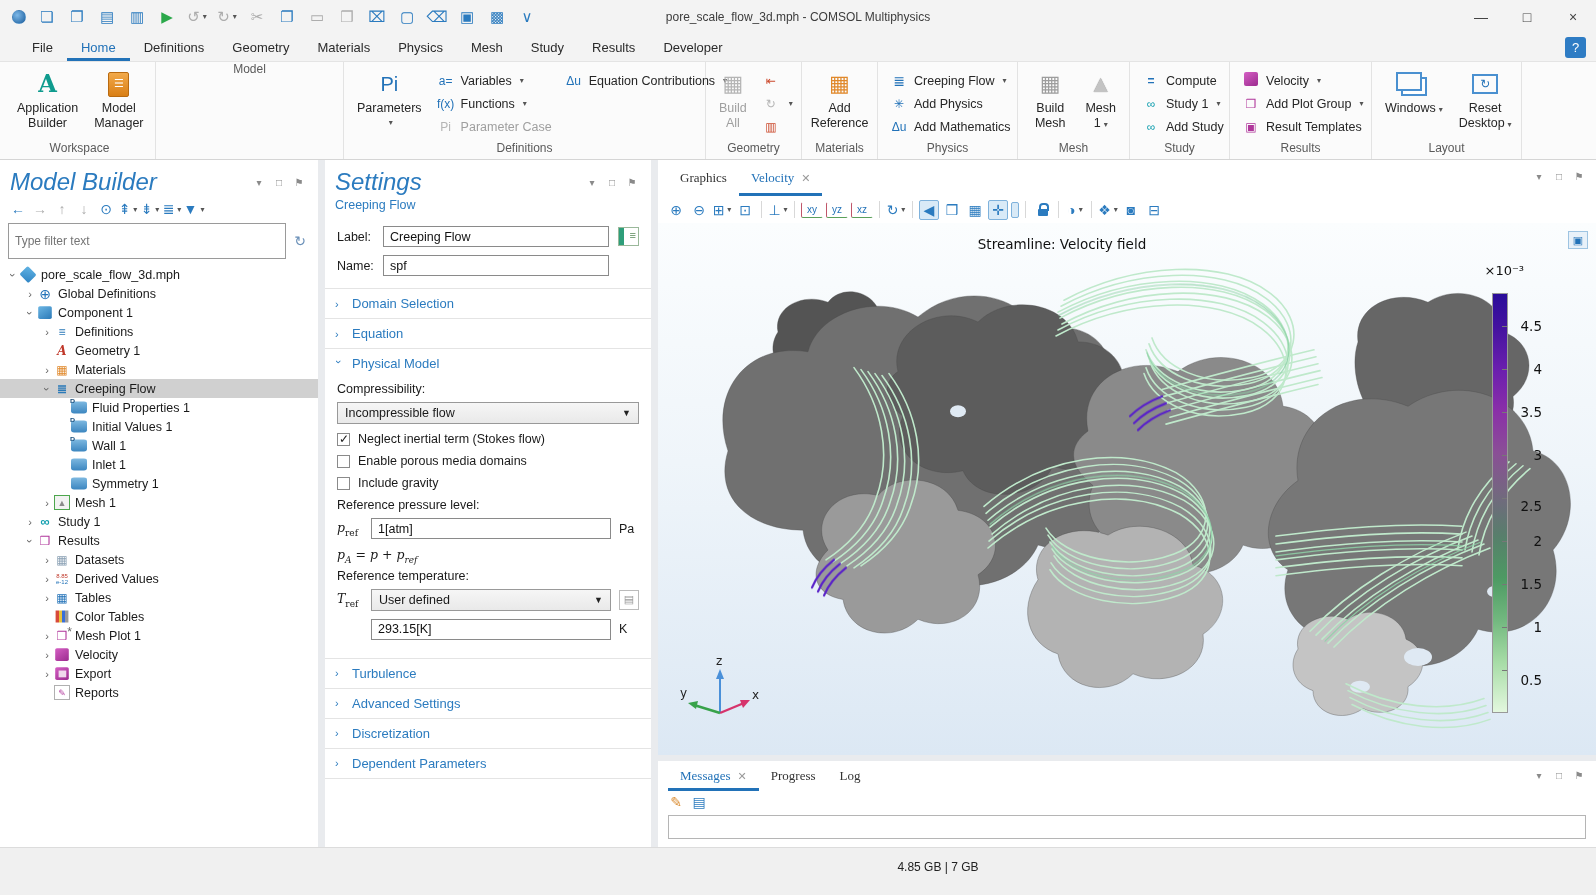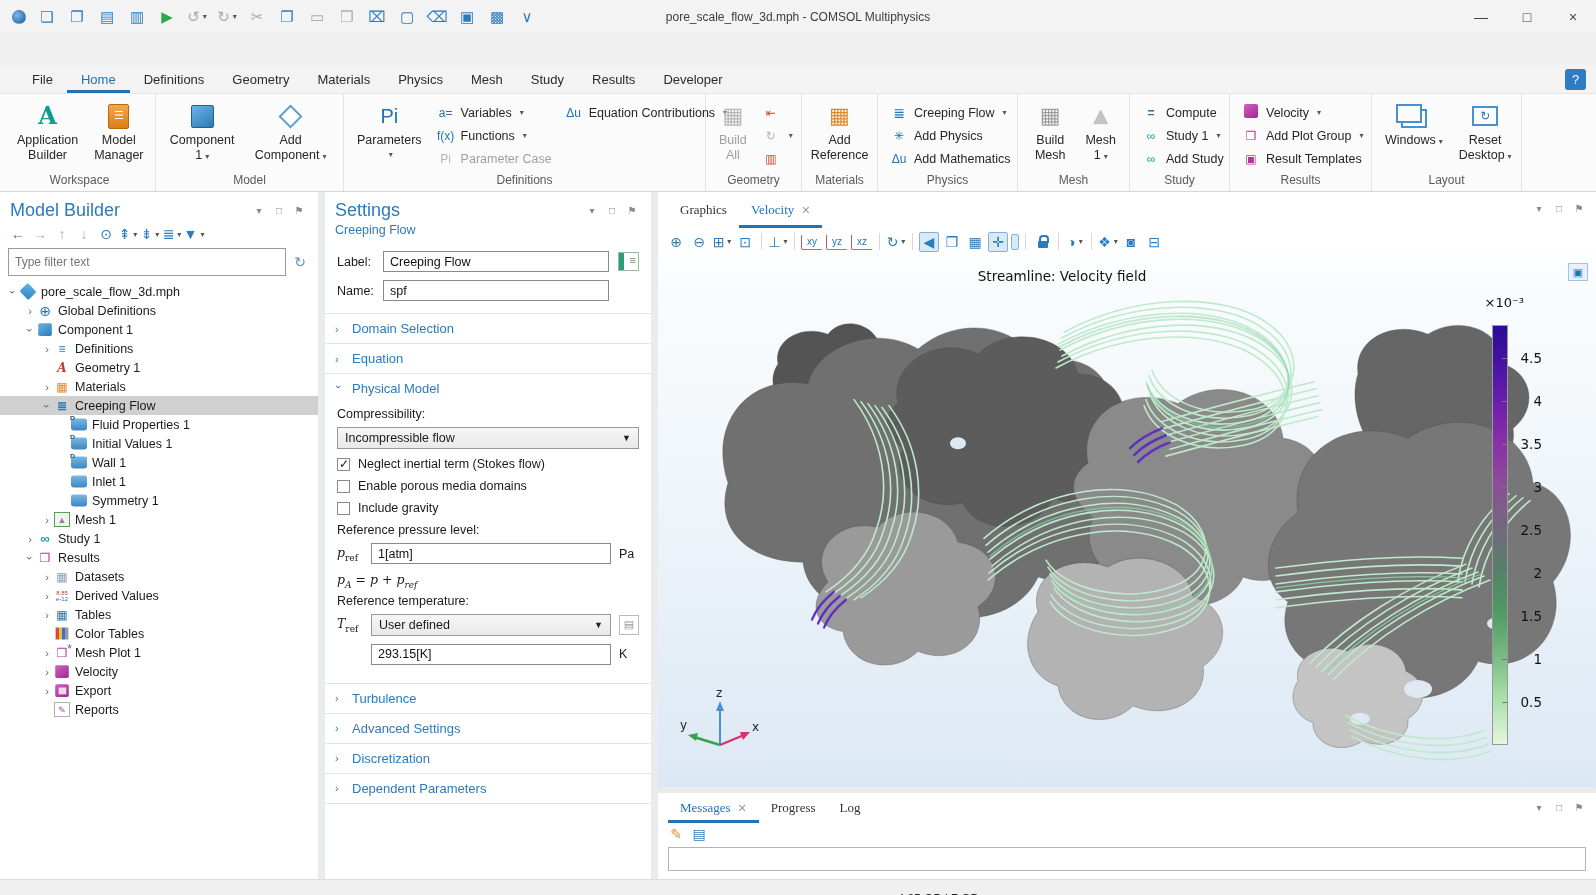--- a/index.html
+++ b/index.html
@@ -10,21 +10,21 @@
   .titlebar { height:33px; background:#f3f3f3; display:flex; align-items:center; padding-left:8px; position:relative; }
   .qat { display:flex; align-items:center; gap:4px; }
   .qat .ticon { width:26px; height:24px; font-size:15px; color:#2b7bbf; display:inline-flex; align-items:center; justify-content:center; }
   .qat .gi-comsol-logo { width:14px; height:14px; border-radius:50%; background:radial-gradient(circle at 35% 35%, #7db8e8, #1c5f9e); margin:0 4px; }
   .qat .gi-run { color:#2ba84a; }
   .win-title { position:absolute; left:0; right:0; text-align:center; font-size:12px; color:#3c3c3c; pointer-events:none; }
   .win-controls { position:absolute; right:0; top:0; display:flex; }
   .win-controls .ticon { width:46px; height:33px; font-size:14px; color:#444; border-radius:0; }
 
   
-  .tabbar { height:29px; background:#f3f3f3; display:flex; align-items:stretch; padding-left:18px; position:relative; border-bottom:1px solid #e4e4e4;margin-top:32px; }
+  .tabbar { height:29px; background:#f3f3f3; display:flex; align-items:stretch; padding-left:18px; position:relative; border-bottom:1px solid #e4e4e4; }
   .mtab { padding:0 14px; display:flex; align-items:center; font-size:13px; color:#2b2b2b; cursor:default; }
   .mtab.active { color:#2272b8; box-shadow:inset 0 -3px 0 #2272b8; }
   .help-btn { position:absolute; right:10px; top:4px; width:21px; height:21px; background:#2e7cc4; color:#fff; border-radius:3px; display:flex; align-items:center; justify-content:center; font-size:13px; }
 
   
   .ribbon { height:98px; background:#fbfbfb; border-bottom:1px solid #d5d5d5; display:flex; padding-left:4px; }
   .rgroup { border-right:1px solid #e3e3e3; display:flex; flex-direction:column; }
   .rgroup-content { flex:1; display:flex; align-items:flex-start; padding:5px 7px 0; gap:4px; }
   .rgroup-label { height:18px; font-size:12px; color:#5a5a5a; text-align:center; padding-bottom:3px; }
   .rbig { display:flex; flex-direction:column; align-items:center; gap:2px; font-size:12.5px; color:#262626; text-align:center; line-height:1.2; padding:2px 6px; }
@@ -55,33 +55,33 @@
   .ic-cube-s { width:14px; height:14px; background:linear-gradient(145deg,#d55fc4,#9c2b8f); border-radius:2px; display:inline-block; }
 
   
   .main { display:flex; height:687px; background:#e9ebee; }
   .panel { background:#fff; display:flex; flex-direction:column; }
   .panel-mb { width:318px; margin-right:7px; }
   .panel-settings { width:326px; margin-right:7px; }
   .panel-right { flex:1; display:flex; flex-direction:column; background:#e9ebee; }
 
   .phead { display:flex; align-items:center; padding:8px 10px 0; }
-  .phead-title { color:#2b7bbf; font-size:18px; }
+  .phead-title { color:#2b7bbf; font-size:24px;font-style:italic; }
   .phead-icons { margin-left:auto; display:flex; gap:2px; }
   .phead-icons .ticon { color:#8a8a8a; font-size:10px; width:18px; height:16px; }
   .psub { color:#2b7bbf; font-size:12.5px; padding:2px 10px 6px; }
 
   .ticon { display:inline-flex; align-items:center; justify-content:center; width:20px; height:20px; font-size:14px; color:#2b7bbf; border-radius:2px; border:1px solid transparent; cursor:default; }
   .ticon.st-disabled { color:#adadad; }
   .ticon.st-active { background:#d9eaf7; border-color:#7fb2dc; }
   .tb-div { width:1px; height:17px; background:#d8d8d8; margin:0 3px; flex:none; }
 
   .mb-toolbar { display:flex; align-items:center; gap:2px; padding:3px 8px 1px; }
   .mb-filter { margin:3px 8px 4px; display:flex; align-items:center; gap:4px; }
-  .mb-filter input { flex:1; height:28px; border:1px solid #9a9a9a; font:12px "Liberation Sans",sans-serif; padding:0 6px; color:#333; }
+  .mb-filter input { flex:1; height:36px; border:1px solid #9a9a9a; font:12px "Liberation Sans",sans-serif; padding:0 6px; color:#333; }
   .gi-refresh-filter { color:#6a90b8; }
 
   .tree { flex:1; overflow:hidden; padding-top:2px; }
   .trow { display:flex; align-items:center; height:19px; white-space:nowrap; }
   .trow.sel { background:#d0d0d0; }
   .exp { width:14px; flex:none; color:#666; font-size:11px; text-align:center; }
   .exp.open { transform:rotate(90deg); }
   .exp.none { visibility:hidden; }
   .tico { width:16px; height:15px; margin-right:5px; flex:none; display:inline-flex; align-items:center; justify-content:center; font-size:12px; position:relative; }
   .tico-mph { background:linear-gradient(145deg,#62b4e4,#2e84c4); transform:rotate(45deg) scale(.78); border-radius:2px; }
@@ -222,34 +222,20 @@
         <div class="ricbox">
             <span class="ric-modelmanager">☰</span>
           </div>
         <span>Model Manager</span>
       </div>
     </div>
     <div class="rgroup-label">Workspace</div>
   </div>
 
   <div class="rgroup" style="width:188px">
-    <div class="rgroup-content" style="justify-content:space-around;width:100%">
-      <div class="rbig">
-        <div class="ricbox">
-            <span class="ric-component"></span>
-          </div>
-        <span><span>Component 1</span><span class="caret">▾</span></span>
-      </div>
-      <div class="rbig">
-        <div class="ricbox">
-            <span class="ric-addcomponent"></span>
-          </div>
-        <span><span>Add Component</span><span class="caret">▾</span></span>
-      </div>
-    </div>
     <div class="rgroup-label">Model</div>
   </div>
 
   <div class="rgroup" style="width:362px">
     <div class="rgroup-content">
       <div class="rbig">
         <div class="ricbox">
             <span class="ric-parameters">Pi</span>
           </div>
         <span><span>Parameters</span></span>
@@ -818,25 +804,25 @@
         </svg>
 
         <div class="plot-title">Streamline: Velocity field</div>
         <div class="cbar"></div>
         <div class="cbar-mult">×10⁻³</div>
         <div id="cbar-ticks">
             <span class="cbar-tick" style="top: 103px;">4.5</span>
             <span class="cbar-tick" style="top: 146px;">4</span>
             <span class="cbar-tick" style="top: 189px;">3.5</span>
             <span class="cbar-tick" style="top: 232px;">3</span>
-            <span class="cbar-tick" style="top: 275px;">2.5</span>
+            <span class="cbar-tick" style="top: 283px;">2.5</span>
             <span class="cbar-tick" style="top: 318px;">2</span>
             <span class="cbar-tick" style="top: 361px;">1.5</span>
             <span class="cbar-tick" style="top: 404px;">1</span>
-            <span class="cbar-tick" style="top: 447px; margin-left: 16px;">0.5</span>
+            <span class="cbar-tick" style="top: 457px; margin-left: 16px;">0.5</span>
           </div>
         <div class="mini-plot-btn">▣</div>
 
         <svg class="triad" viewBox="0 0 80 80">
           <line x1="40" y1="58" x2="40" y2="22" stroke="#4a90d9" stroke-width="2"></line>
           <polygon points="40,14 36,24 44,24" fill="#4a90d9"></polygon>
           <line x1="40" y1="58" x2="64" y2="48" stroke="#d6336c" stroke-width="2.4"></line>
           <polygon points="70,45 60,45 63,53" fill="#d6336c"></polygon>
           <line x1="40" y1="58" x2="14" y2="50" stroke="#37a24a" stroke-width="2.4"></line>
           <polygon points="8,48 18,46 16,54" fill="#37a24a"></polygon>

